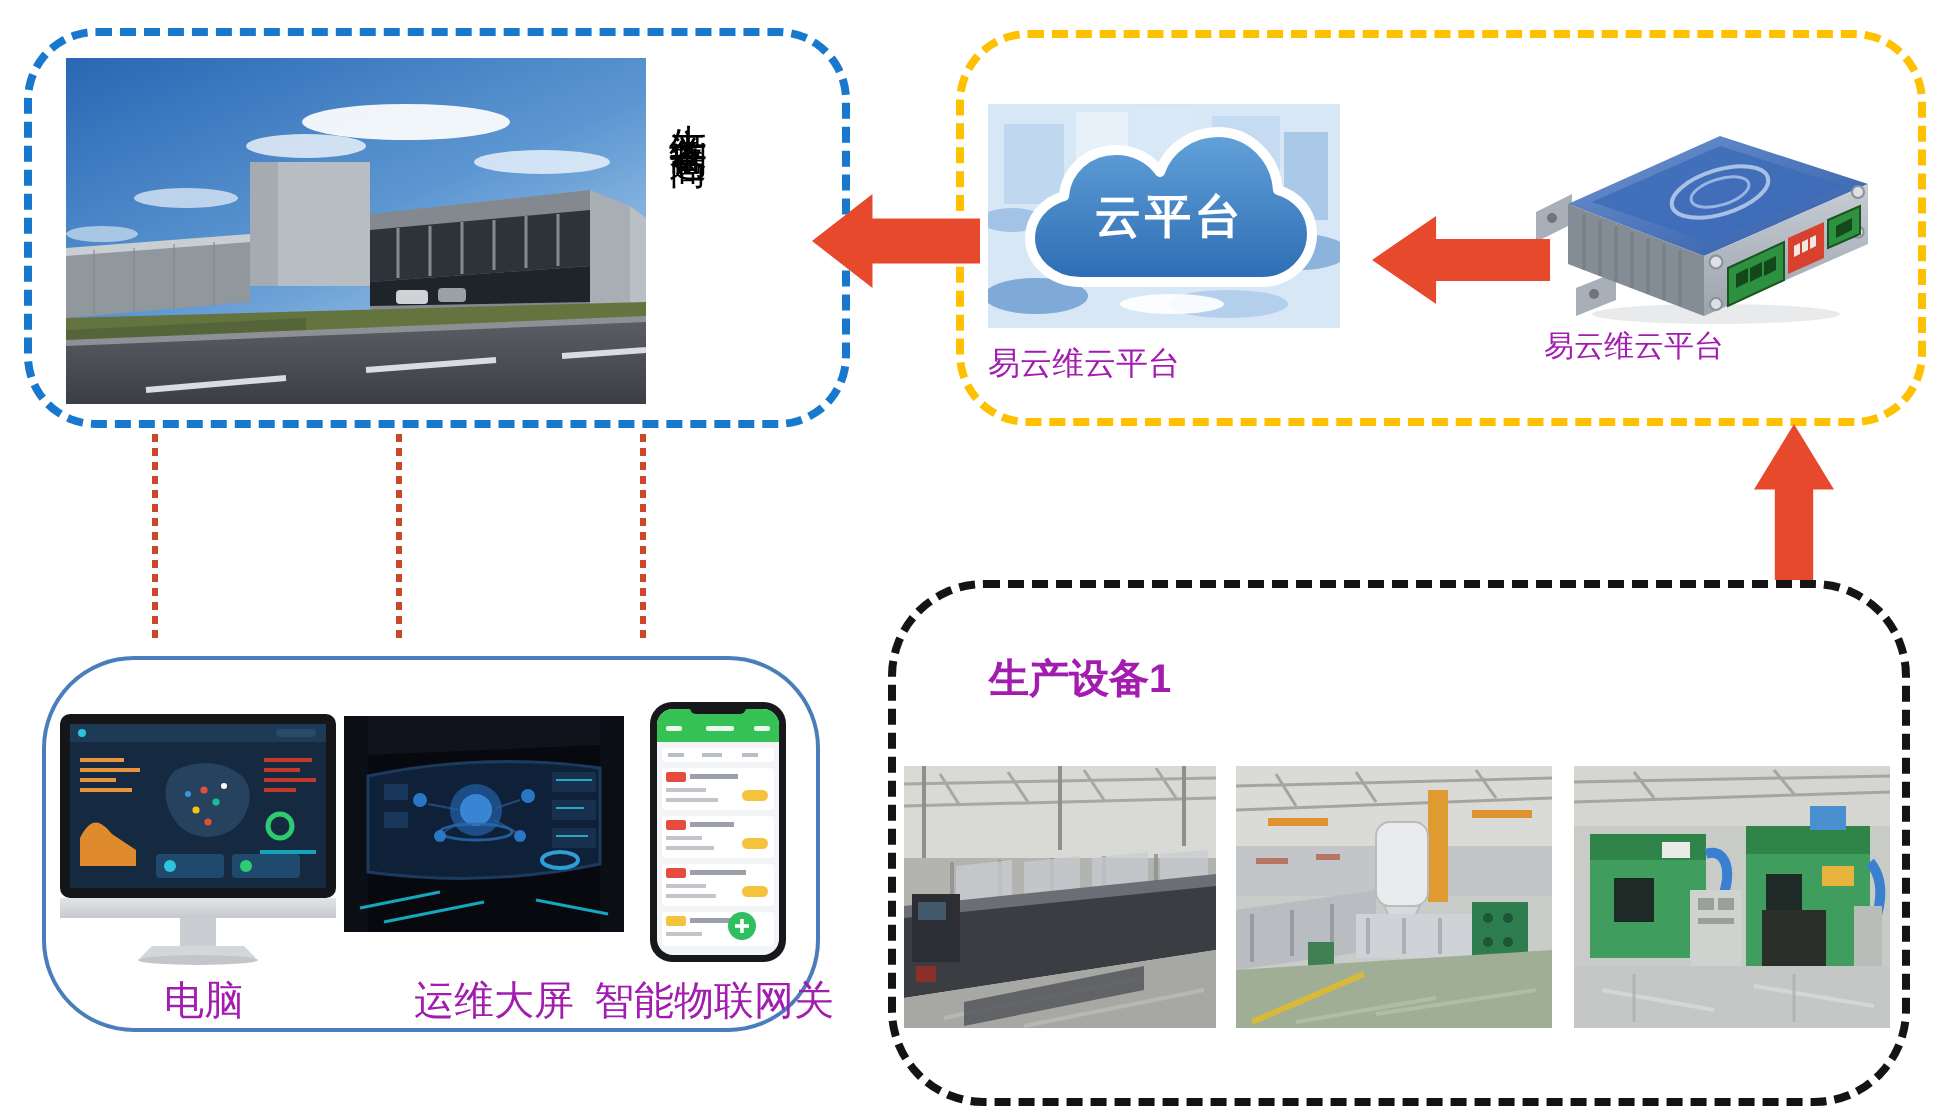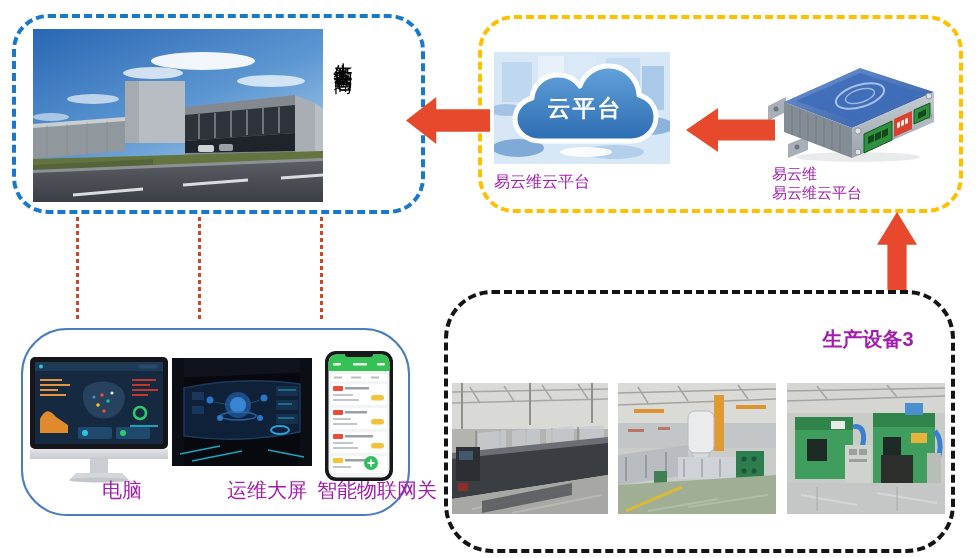--- a/index.html
+++ b/index.html
@@ -12,21 +12,21 @@
   .box-platform{left:478px;top:15px;width:485px;height:198px;border:4px dashed #FFC000;border-radius:36px;}
   .box-equipment{left:444px;top:290px;width:511px;height:263px;border:4px dashed #141414;border-radius:48px;}
   .box-terminal{left:21px;top:328px;width:389px;height:188px;border:2px solid #4A7EBB;border-radius:46px;}
 
   
   .v-label{left:333px;top:47px;height:158px;font-size:19px;letter-spacing:2px;line-height:21px;
            writing-mode:vertical-rl;text-orientation:upright;color:#000;}
   .img-caption{font-size:16px;color:#a21caf;text-align:left;}
   .cap-cloud{left:494px;top:172px;width:176px;}
   .cap-gateway{left:772px;top:164px;width:186px;font-size:15px;line-height:19px;}
-  .cap-terminal{font-size:20px;top:477px;transform:translateX(-50%);white-space:nowrap;margin-left:20px;}
+  .cap-terminal{font-size:20px;top:487px;transform:translateX(-50%);white-space:nowrap;}
   .cap-equipment{font-size:20px;font-weight:bold;top:326px;transform:translateX(-50%);white-space:nowrap;}
 
   
   .connector{top:217px;height:102px;width:3px;
              background:repeating-linear-gradient(to bottom,#CC4629 0 4px,transparent 4px 7px);}
 
   
   .arrow-left{background:#E6492B;clip-path:polygon(0 50%,36% 0,36% 26%,100% 26%,100% 74%,36% 74%,36% 100%);}
   .arrow-up{background:#E6492B;clip-path:polygon(50% 0,100% 42%,74% 42%,74% 100%,26% 100%,26% 42%,0 42%);}
   .a-cloud-to-mfr{left:406px;top:97px;width:84px;height:47px;}
@@ -177,21 +177,20 @@
       <g fill="#f3e9e3">
         <polygon points="135,71 138,69.5 138,75 135,76.5"></polygon>
         <polygon points="139,69 142,67.5 142,73 139,74.5"></polygon>
         <polygon points="143,67 146,65.5 146,71 143,72.5"></polygon>
       </g>
       <polygon points="152,58 168,51 168,65 152,72" fill="#2e9140" stroke="#19551f"></polygon>
       <polygon points="156,61 164,57 164,63 156,67" fill="#14471b"></polygon>
     </svg>
   </div>
   <div class="abs img-caption cap-gateway">
-    <div>易云维</div>
     <div>易云维云平台</div>
   </div>
 
   <div class="abs arrow-left a-cloud-to-mfr"></div>
   <div class="abs arrow-left a-gw-to-cloud"></div>
   <div class="abs arrow-up  a-eq-to-gw"></div>
 
   <div class="abs box-terminal"></div>
 
   <div class="abs" style="left:30px;top:357px;width:138px;height:126px;">
@@ -346,21 +345,21 @@
         </g>
     </svg>
   </div>
 
   <div class="abs img-caption cap-terminal" style="left:102px;">电脑</div>
   <div class="abs img-caption cap-terminal" style="left:247px;">运维大屏</div>
   <div class="abs img-caption cap-terminal" style="left:357px;">智能物联网关</div>
 
   <div class="abs box-equipment"></div>
 
-  <div class="abs img-caption cap-equipment" style="left:868px;">生产设备3</div>
+  <div class="abs img-caption cap-equipment" style="left:540px;">生产设备1</div>
 
   <div class="abs" style="left:452px;top:383px;width:156px;height:131px;">
     <svg viewBox="0 0 156 131" width="156" height="131">
       <rect width="156" height="131" fill="#cfcfcb"></rect>
       <rect x="0" y="0" width="156" height="46" fill="#d9d9d5"></rect>
       <g stroke="#a8a8a2" stroke-width="1.5">
         <line x1="0" y1="9" x2="156" y2="6"></line>
           <line x1="0" y1="20" x2="156" y2="16"></line>
         <line x1="18" y1="4" x2="28" y2="20"></line>
           <line x1="52" y1="3" x2="62" y2="18"></line>

